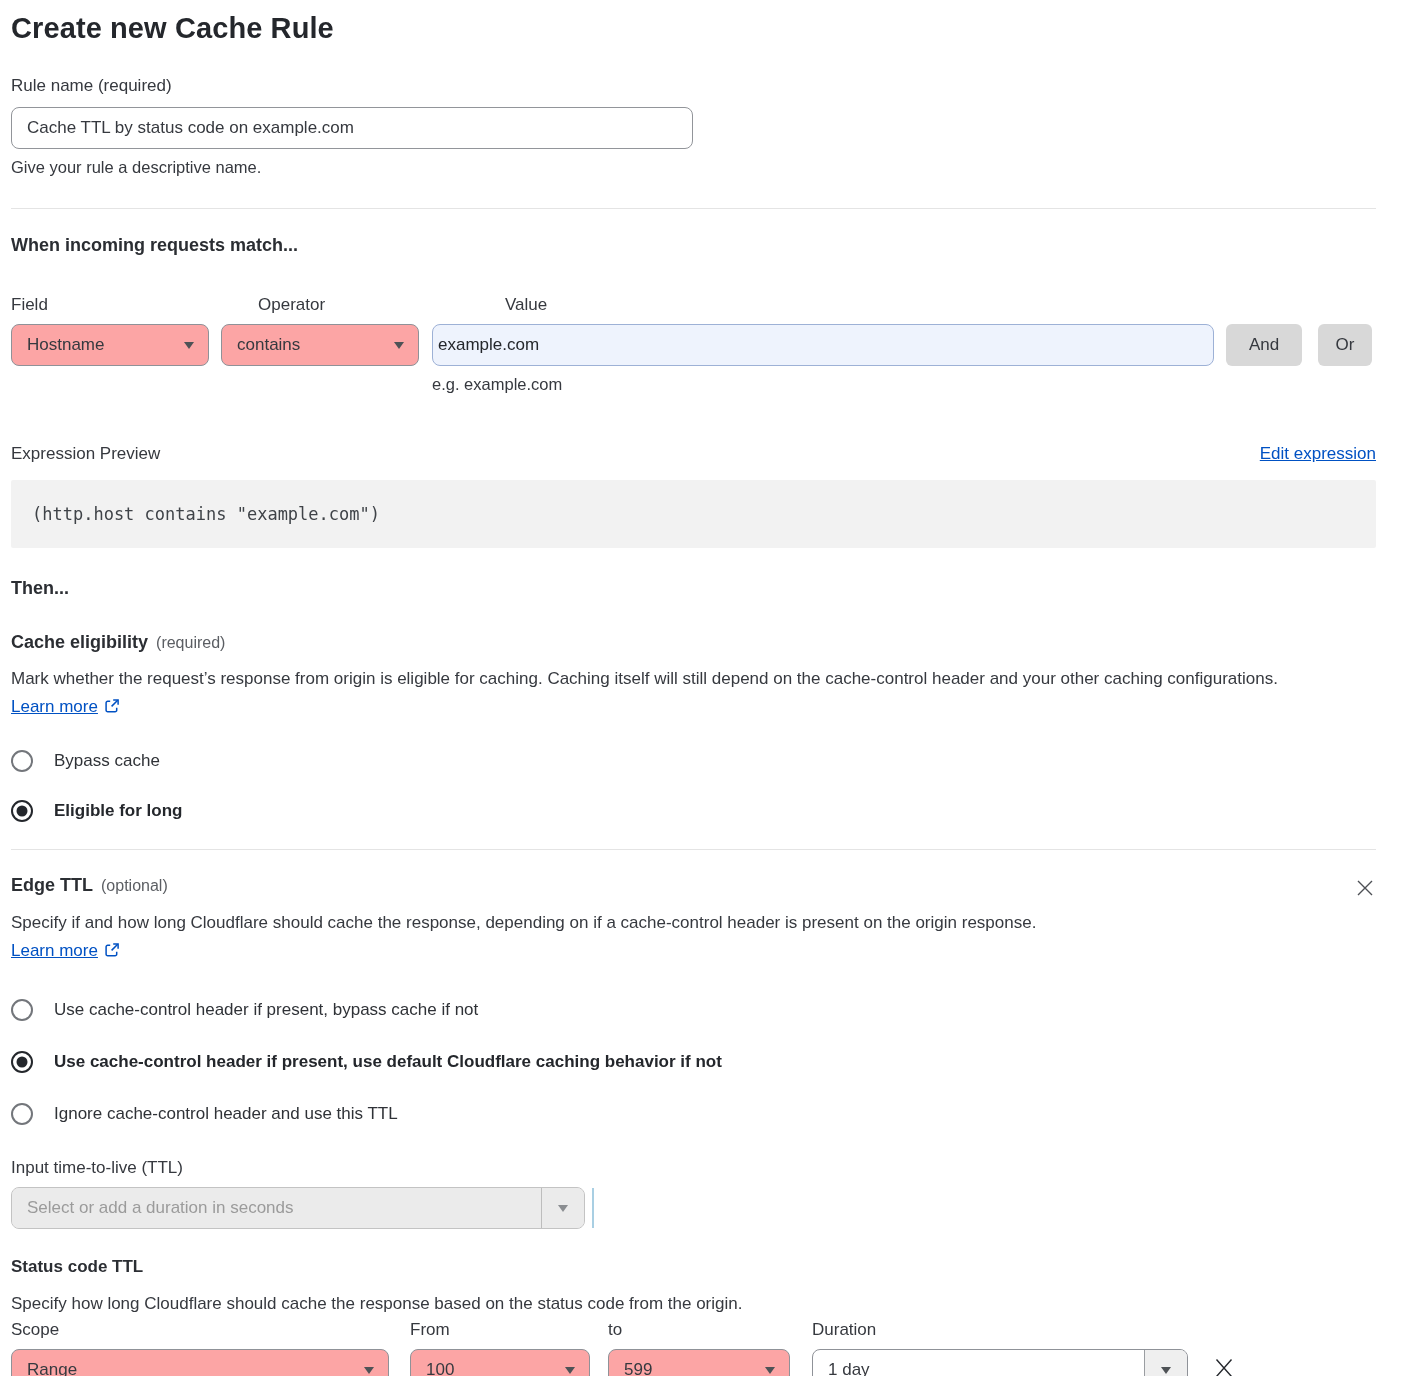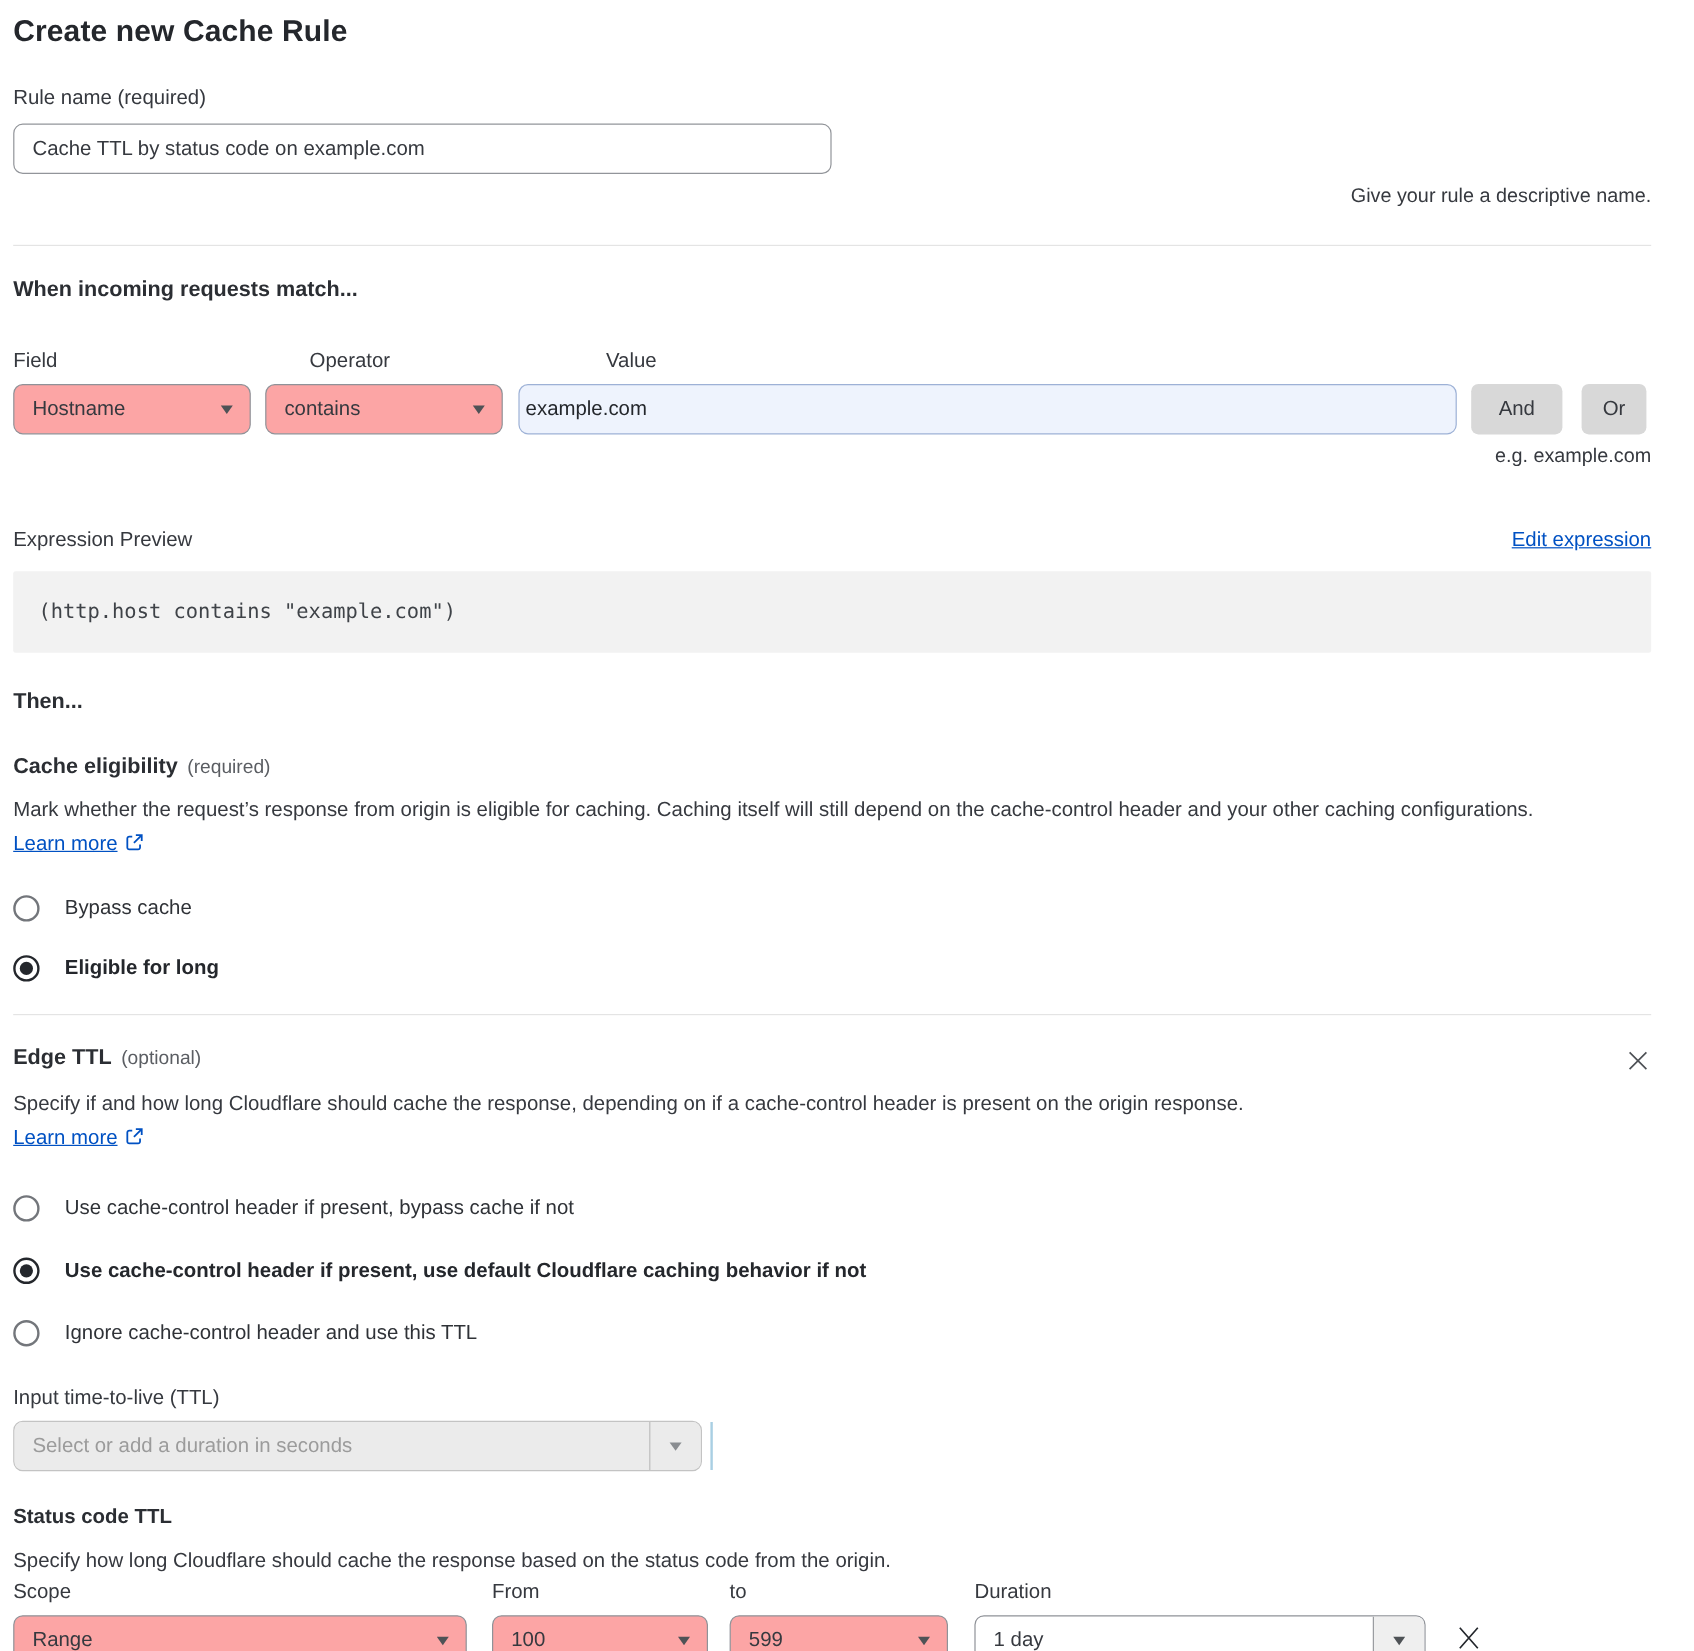--- a/index.html
+++ b/index.html
@@ -5,32 +5,32 @@
   * { box-sizing: border-box; margin: 0; padding: 0; }
   html, body { background: #ffffff; }
   body {
     width: 1412px; height: 1376px;
     font-family: "Liberation Sans", "DejaVu Sans", sans-serif;
     color: #36393f;
     padding: 12px 36px 0 11px;
     overflow: hidden;
     position: relative;
   }
-  .page-title { font-size: 25px; font-weight: 700; color: #24272c; letter-spacing: .1px; }
+  .page-title { font-size: 29px; font-weight: 700; color: #24272c; letter-spacing: .1px; }
 
   .field-label { font-size: 17px; color: #36393f; }
 
   .text-input {
     display: block; width: 682px; height: 42px;
     border: 1px solid #92959a; border-radius: 8px;
     padding: 15px 15px; font-size: 17px; color: #36393f;
     font-family: "Liberation Sans", sans-serif;
     background: #fff; outline: none;
   }
-  .helper { font-size: 16.5px; color: #36393f; text-align: right; }
+  .helper { font-size: 16.5px; color: #36393f; }
 
   .divider { border: none; border-top: 1px solid #e4e4e4; width: 100%; }
 
   .section-heading { font-size: 18px; font-weight: 700; color: #2b2e33; }
   .opt-badge { font-size: 16px; font-weight: 400; color: #5b5e63; margin-left: 8px; }
 
   
   .match-labels { display: flex; margin-top: 39px; gap: 37px; }
   .match-labels .lbl-field { width: 210px; }
   .match-labels .lbl-operator { width: 210px; }

